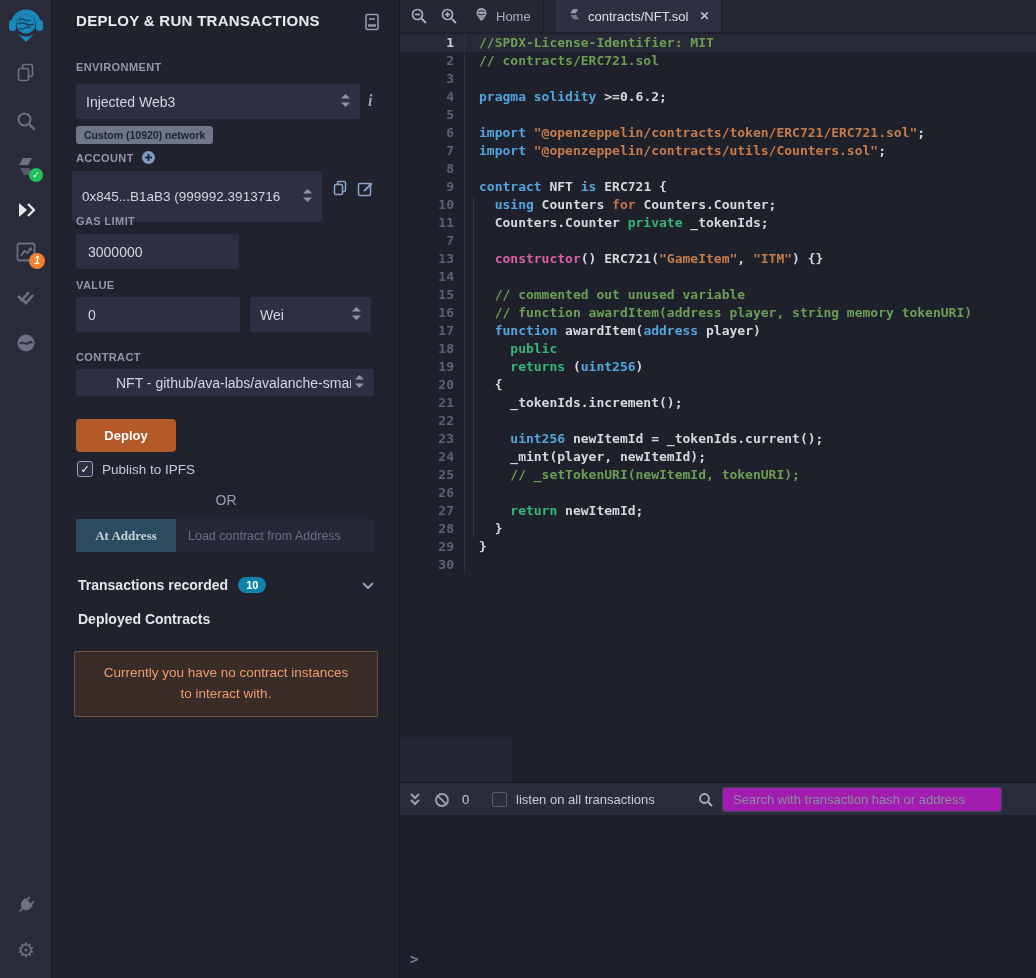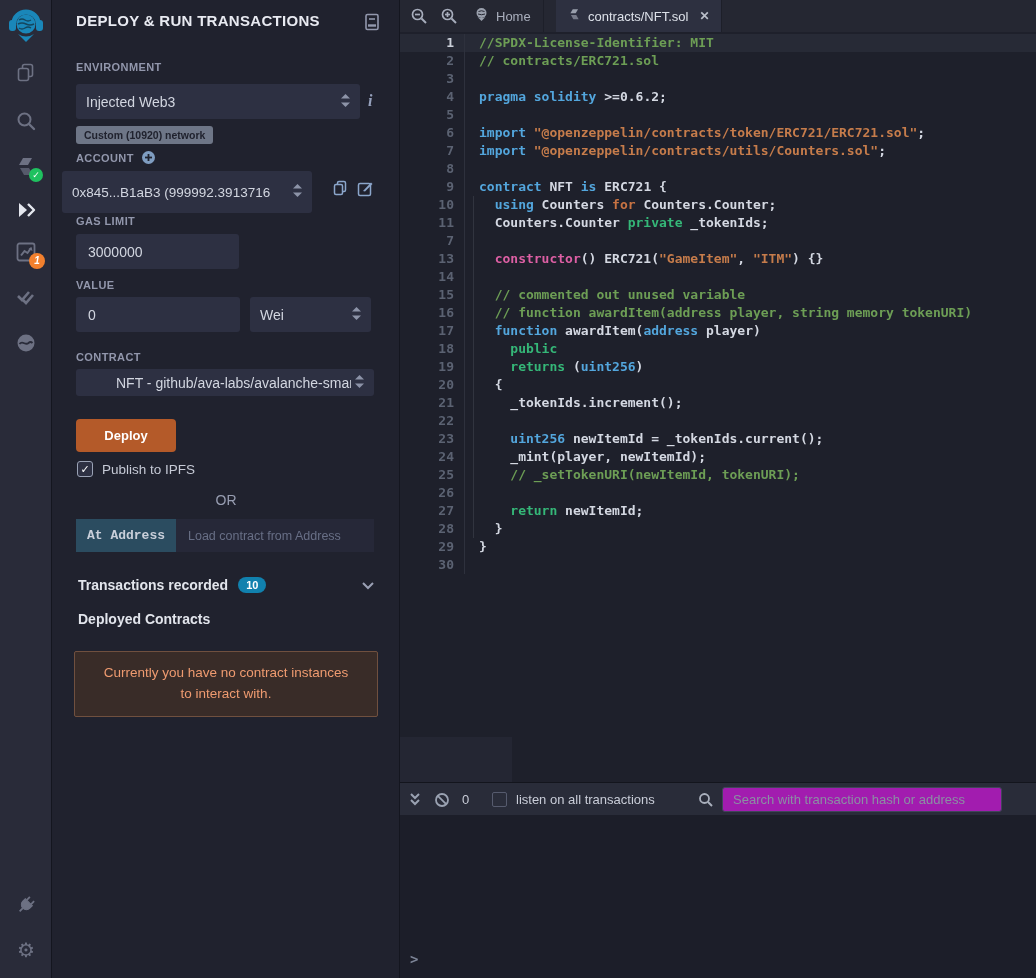--- a/index.html
+++ b/index.html
@@ -42,21 +42,21 @@
                 border:none; border-radius:4px; color:#fff; font-size:13px; font-weight:600; cursor:pointer;
                 font-family:"Liberation Sans",sans-serif; }
   .ipfs-row { position:absolute; left:25px; top:461px; display:flex; align-items:center; gap:9px; }
   .checkbox { width:16px; height:16px; border-radius:3px; background:#2d3042; border:1px solid #9aa2b5;
               color:#fff; font-size:11px; line-height:14px; text-align:center; cursor:pointer; }
   .checkbox.checked::after { content:"✓"; }
   .ipfs-label { font-size:13.5px; color:#c6cad6; }
   .or-label { position:absolute; left:0; top:492px; width:348px; text-align:center; font-size:14px; color:#989eb2; }
   .ataddr-btn { position:absolute; left:24px; top:519px; width:100px; height:33px; background:#2b4c60;
                 border:none; border-radius:0; color:#c9cfda; font-size:13px; font-weight:600; cursor:pointer;
-                font-family:Liberation Mono, monospace; }
+                font-family:Liberation Serif, serif; }
   .ataddr-input { position:absolute; left:124px; top:519px; width:198px; height:33px; background:#262838;
                   border:none; color:#9ba1b5; padding:0 12px; font-size:12.5px; font-family:"Liberation Sans",sans-serif; }
   .ataddr-input::placeholder { color:#686f86; }
   .trans-row { position:absolute; left:26px; top:577px; width:296px; display:flex; align-items:center; gap:10px; cursor:pointer; }
   .trans-label { font-size:14px; font-weight:bold; color:#e2e5ec; }
   .count-badge { background:#1181ae; color:#fff; font-size:11px; font-weight:bold; border-radius:9px; padding:2px 8px; }
   .trans-chevron { margin-left:auto; }
   .deployed-label { position:absolute; left:26px; top:611px; font-size:14px; font-weight:bold; color:#e2e5ec; }
   .warnbox { position:absolute; left:22px; top:651px; width:304px; height:66px; background:#392c28;
              border:1px solid #70503f; border-radius:2px; color:#ef9b70; font-size:13.5px; line-height:1.55;
@@ -198,21 +198,21 @@
     <div class="acct-row">
       <span class="flabel" style="position:static;">ACCOUNT</span>
       <span class="mini-icon">
         <svg width="15" height="15" viewBox="0 0 15 15">
           <circle cx="7.5" cy="7.5" r="6.5" fill="#7f9dc1"></circle>
           <line x1="7.5" y1="4" x2="7.5" y2="11" stroke="#20222e" stroke-width="1.8"></line>
           <line x1="4" y1="7.5" x2="11" y2="7.5" stroke="#20222e" stroke-width="1.8"></line>
         </svg>
       </span>
     </div>
-    <div class="fbox" style="left:10px;top:171px;width:250px;height:42px;font-size:13.5px;">
+    <div class="fbox" style="left:20px;top:171px;width:250px;height:51px;font-size:13.5px;">
       <span class="val">0x845...B1aB3 (999992.3913716</span>
       <span class="stepper">
         <svg width="9" height="13" viewBox="0 0 9 13">
             <path d="M4.5 0 L9 4.5 H0 Z" fill="#8d93a8"></path>
             <path d="M4.5 13 L0 8.5 H9 Z" fill="#8d93a8"></path>
           </svg>
       </span>
     </div>
     <div class="copy-icon">
       <svg width="17" height="17" viewBox="0 0 17 17">

